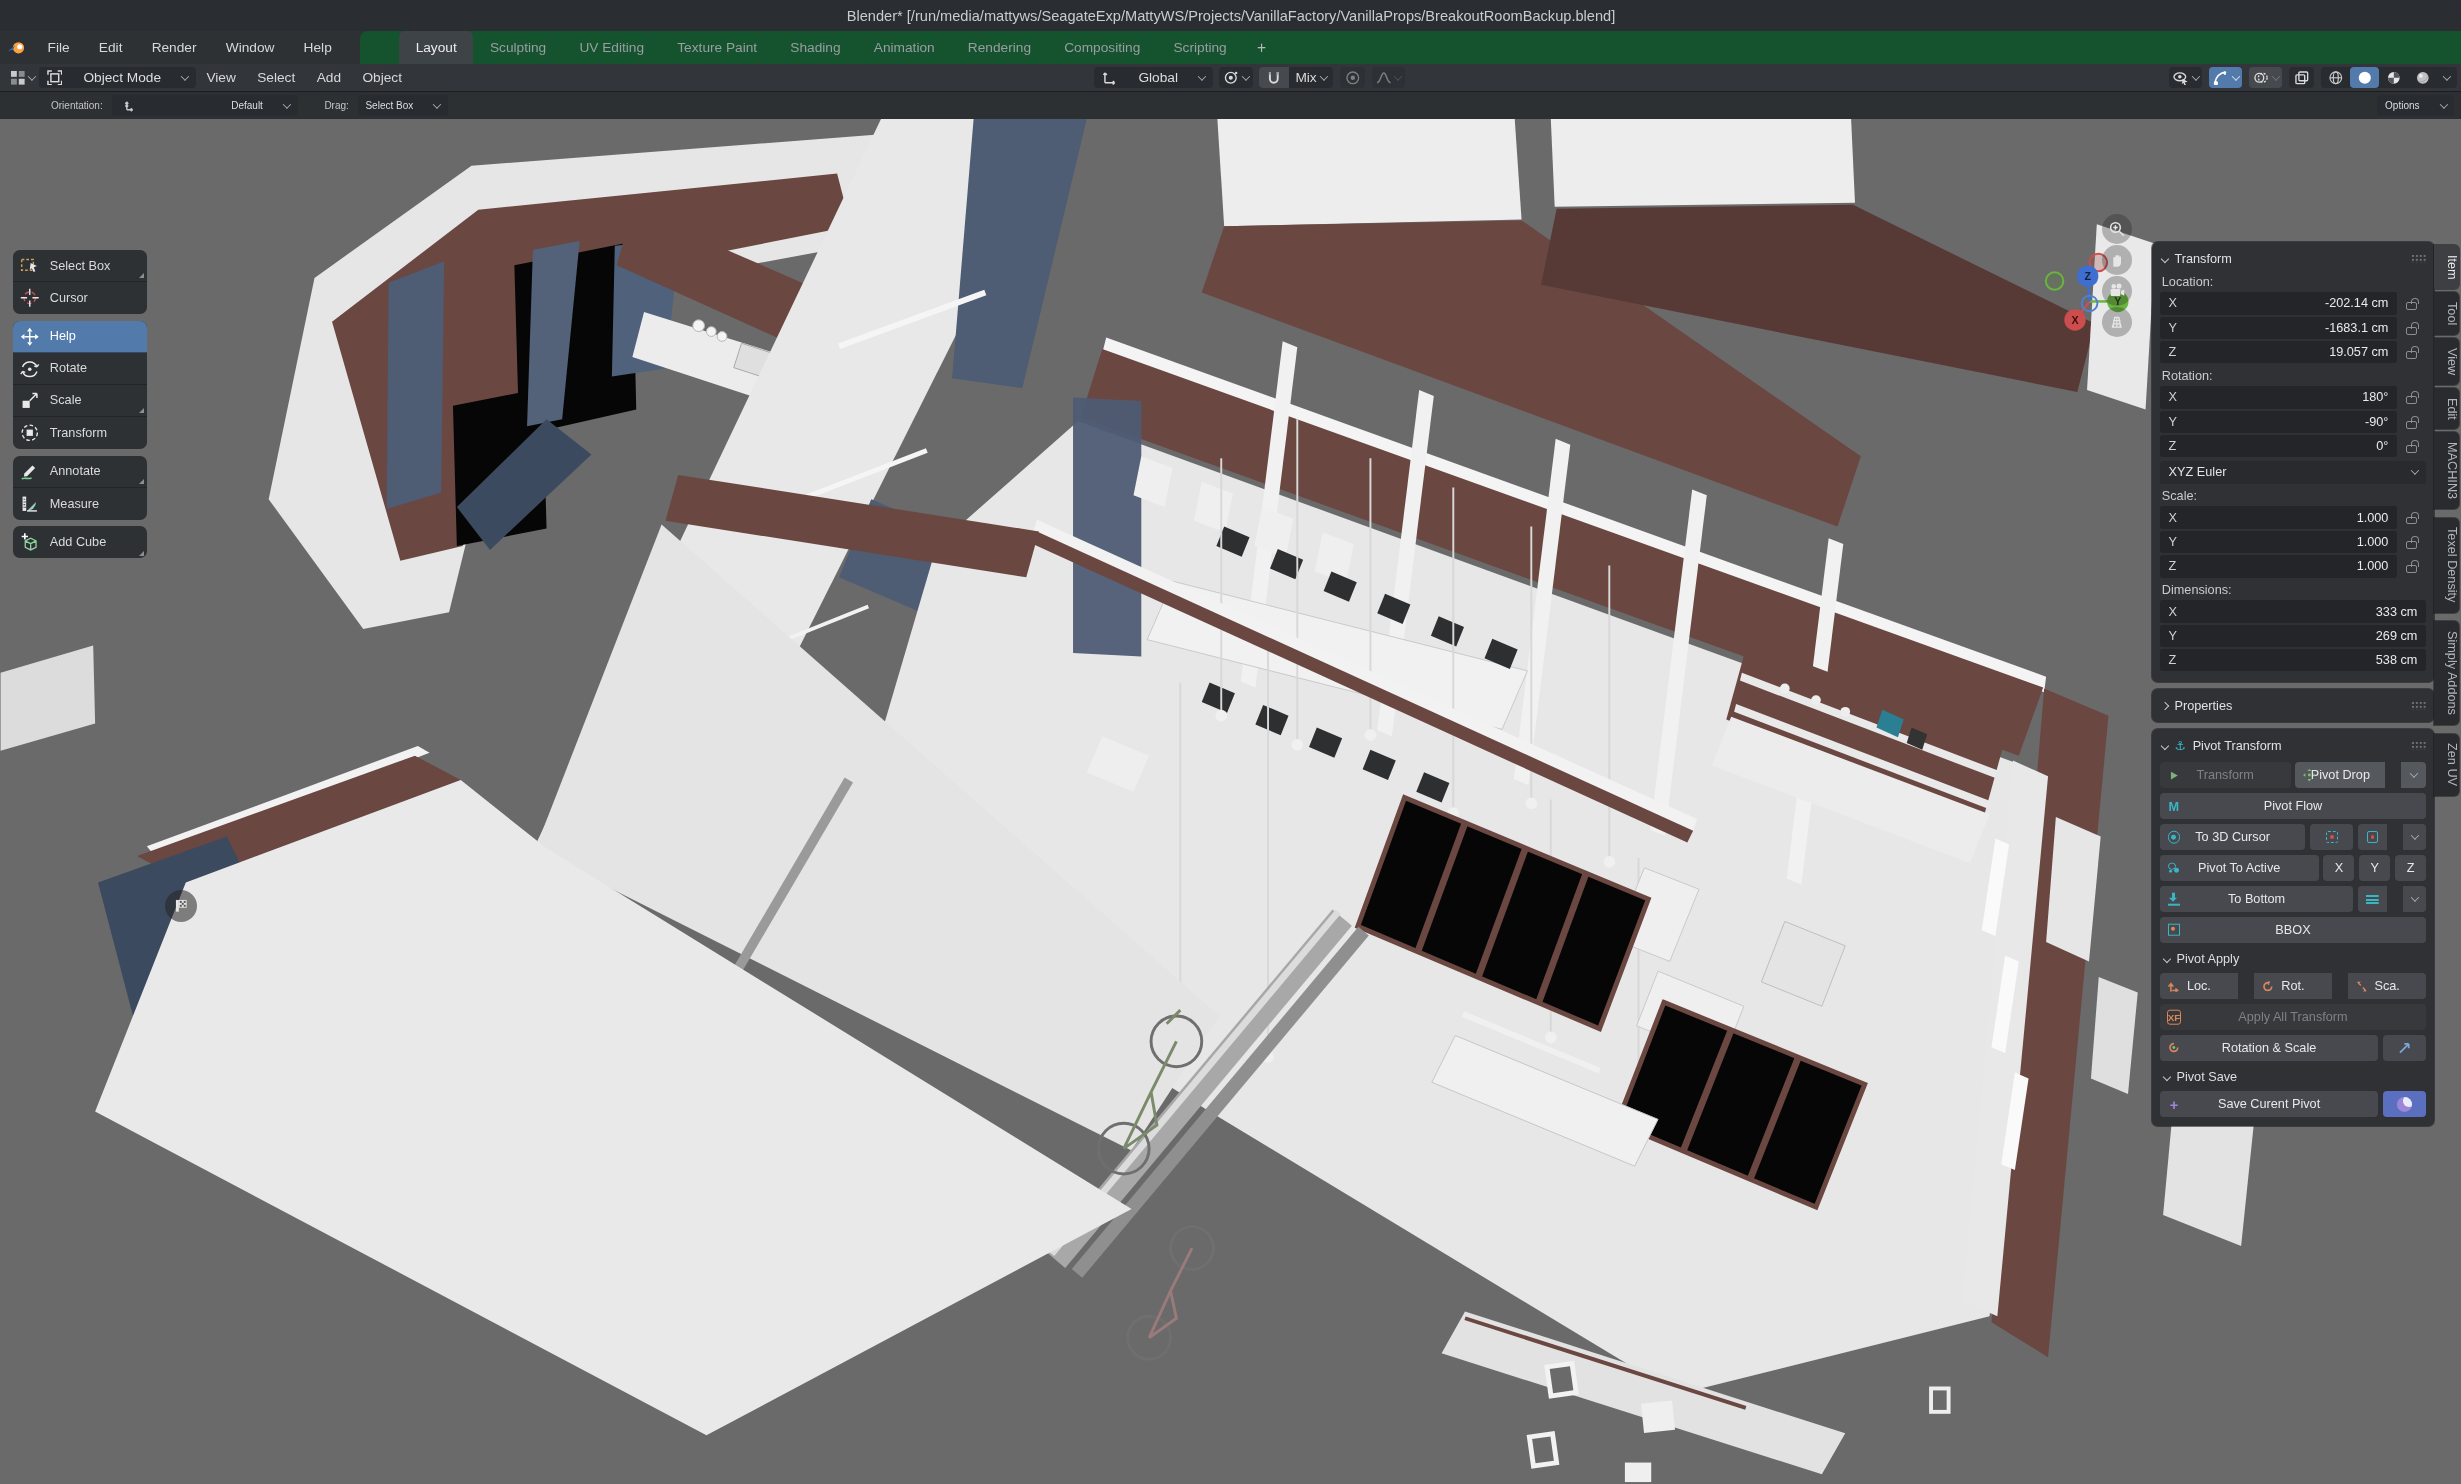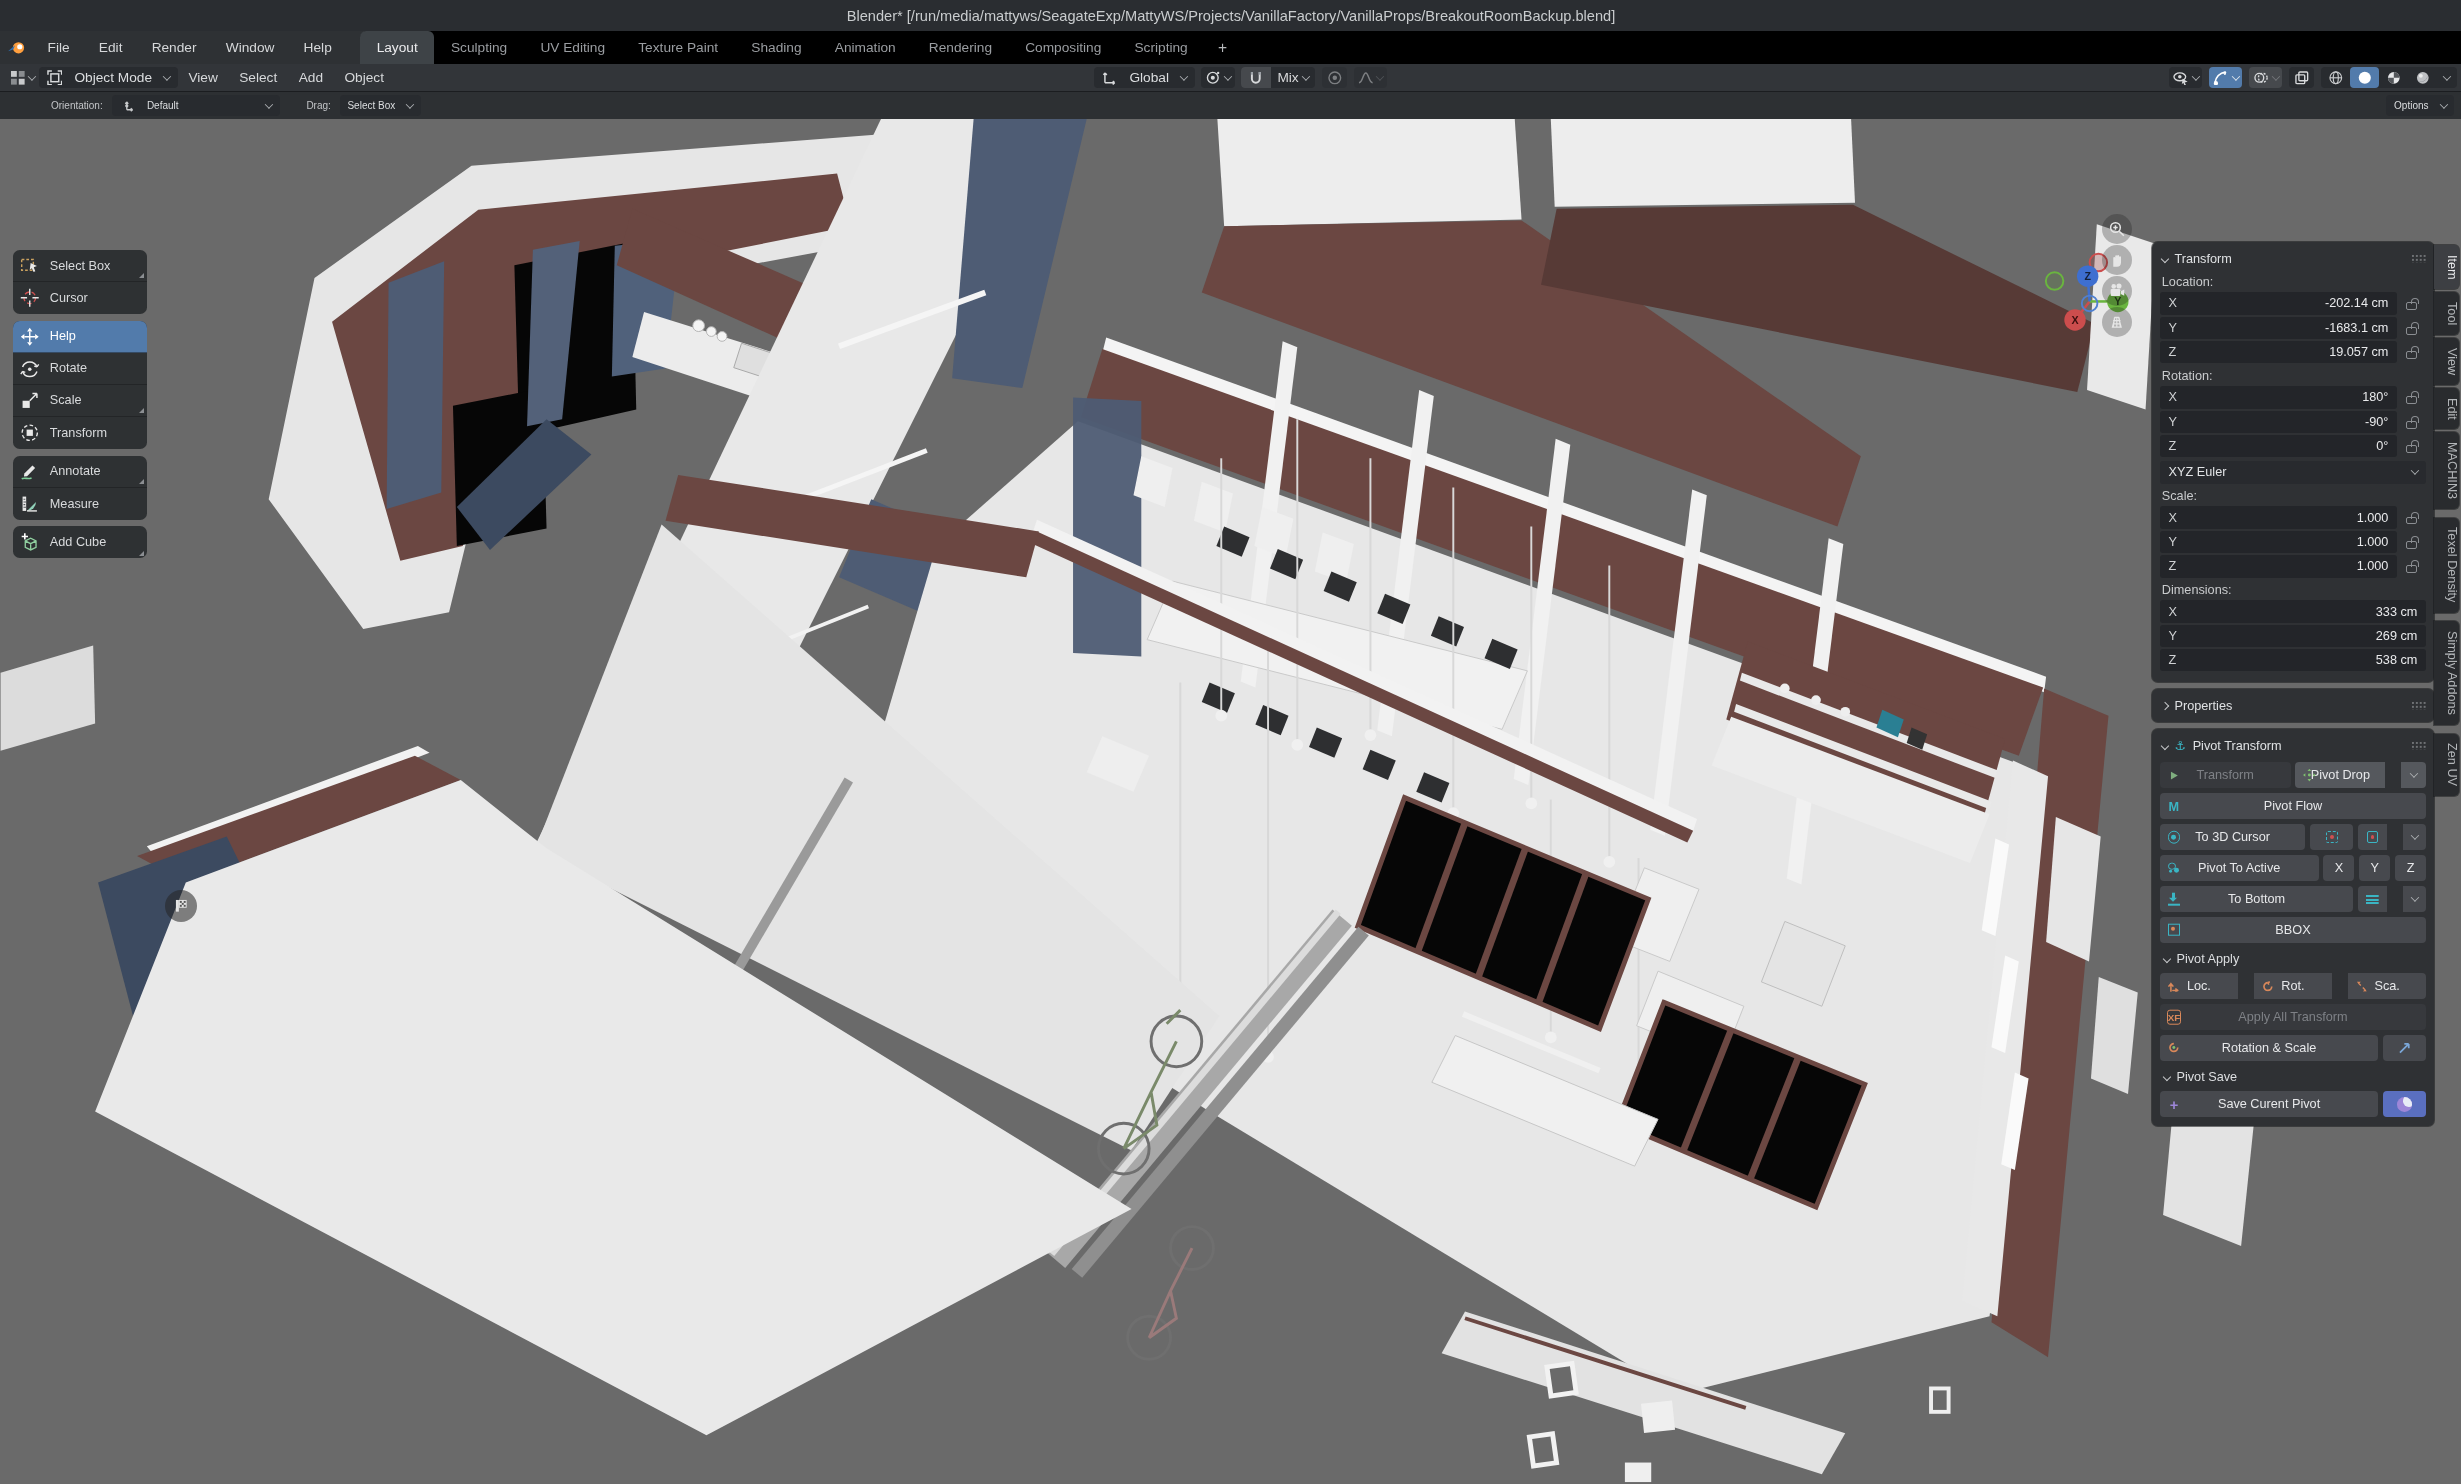--- a/index.html
+++ b/index.html
@@ -8,29 +8,29 @@
   #app { position:relative; width:2462px; height:1484px; }
 
   
   .titlebar { position:absolute; left:0; top:0; width:100%; height:31px; background:#2a2d31;
     display:flex; align-items:center; justify-content:center; color:#c9ccce; font-size:14.6px; }
   .menubar { position:absolute; left:0; top:31px; width:100%; height:33px; background:#2e3134;
     display:flex; align-items:stretch; }
   .logo { width:33px; display:flex; align-items:center; justify-content:center; }
   .logo svg { width:21.5px; height:15.6px; }
   .menu-item { display:flex; align-items:center; padding:0 14.6px; color:#d6d8da; font-size:13.7px; cursor:default; }
-  .tabstrip { flex:1; margin-left:13.7px; background:#000000; display:flex; align-items:stretch; border-top-left-radius:7.8px; }
+  .tabstrip { flex:1; margin-left:13.7px; background:#14532d; display:flex; align-items:stretch; border-top-left-radius:7.8px;padding-left:39px; }
   .wtab { display:flex; align-items:center; padding:0 16.6px; font-size:13.7px; color:#9a9da1; }
   .wtab.active { background:#3e4347; color:#ececee; border-radius:5.9px 5.9px 0 0; }
   .wtab-add { display:flex; align-items:center; padding:0 13.7px; color:#b6b8bb; font-size:15.6px; }
 
   .viewheader { position:absolute; left:0; top:64px; width:100%; height:27px; background:#323539;
     display:flex; align-items:center; padding:0 5.9px; font-size:13.7px; color:#d9dadc; }
-  .dd { display:flex; align-items:center; gap:12px; background:#282b2f; border-radius:3.9px;
-    height:21.5px; padding:0 7.8px; color:#dcdee0; }
+  .dd { display:flex; align-items:center; gap:21px; background:#282b2f; border-radius:3.9px;
+    height:21.5px; padding:0 7.8px; color:#dcdee0;text-align:right; }
   .hmenu { padding:0 10.7px; }
   .cv { display:inline-block; width:5.9px; height:5.9px; border-right:1.6px solid #aeb1b4;
     border-bottom:1.6px solid #aeb1b4; transform:rotate(45deg) translate(-1px,-1px); }
   .cv.dim { border-color:#74777b; }
   .icon16 { width:15.6px; height:15.6px; display:inline-block; }
   .center-tools { position:absolute; left:1094px; top:2.9px; display:flex; gap:6.8px; align-items:center; }
   .right-tools { position:absolute; right:4.9px; top:2.9px; display:flex; gap:6.8px; align-items:center; }
   .seg { display:flex; align-items:center; background:#282b2f; border-radius:3.9px; height:21.5px; }
   .seg > * { display:flex; align-items:center; height:21.5px; padding:0 6.8px; }
   .seg .on { background:#46494d; border-radius:3.9px 0 0 3.9px; }

